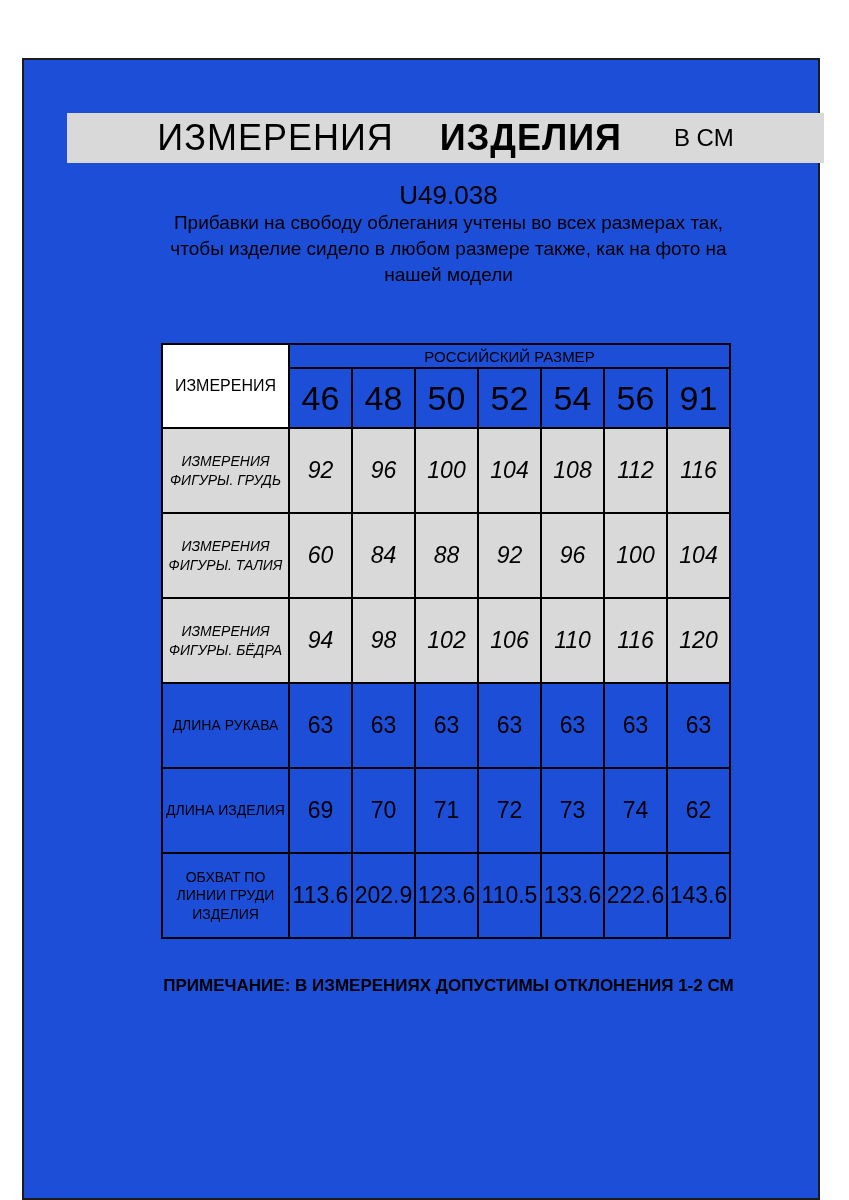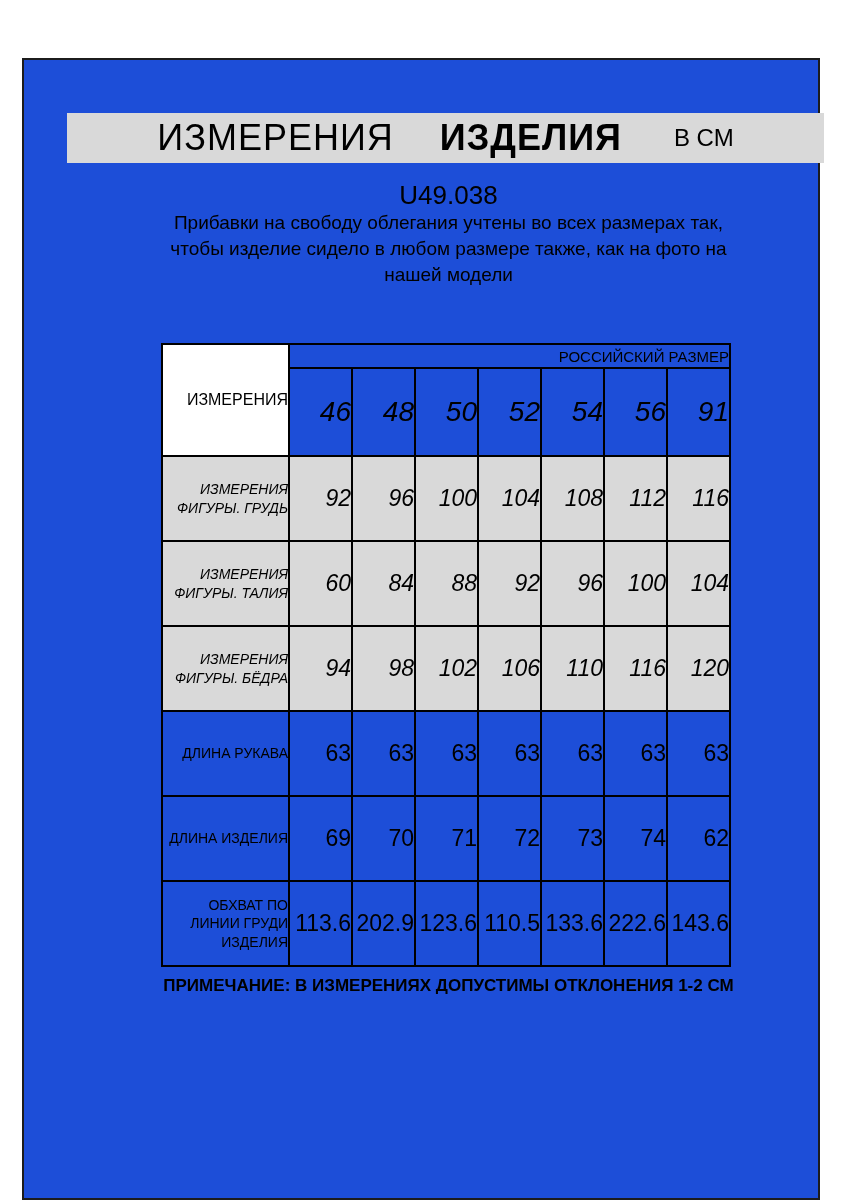--- a/index.html
+++ b/index.html
@@ -51,29 +51,29 @@
   }
   .size-table {
     position: absolute;
     left: 137px; top: 283px;
     border-collapse: collapse;
     table-layout: fixed;
     width: 570px;
   }
   .size-table td, .size-table th {
     border: 2px solid #000000;
-    text-align: right;
+    text-align: center;
     vertical-align: middle;
     padding: 0;
     font-weight: 400;
   }
   .col-label { width: 127px; }
   .group-header-cell { height: 24px; font-size: 15px; }
   .corner-cell { font-size: 16px; background: #ffffff; }
-  .size-cell { height: 88px; font-size: 28px; font-weight: 700; font-style: italic; }
+  .size-cell { height: 60px; font-size: 34px; font-weight: 700; }
   .label-cell {
     font-size: 14px;
     line-height: 1.3;
     white-space: pre-line;
     padding: 0 4px;
   }
   .value-cell { font-size: 23px; }
   .data-row td { height: 85px; }
   .shaded td { background: #d9d9d9; }
   .italic-row .label-cell, .italic-row .value-cell { font-style: italic; }

